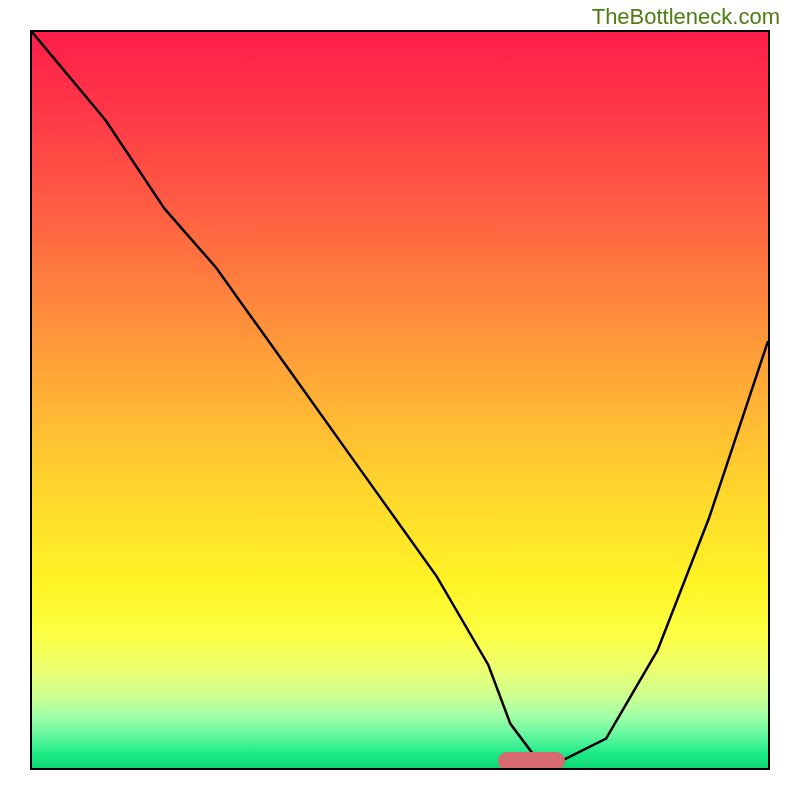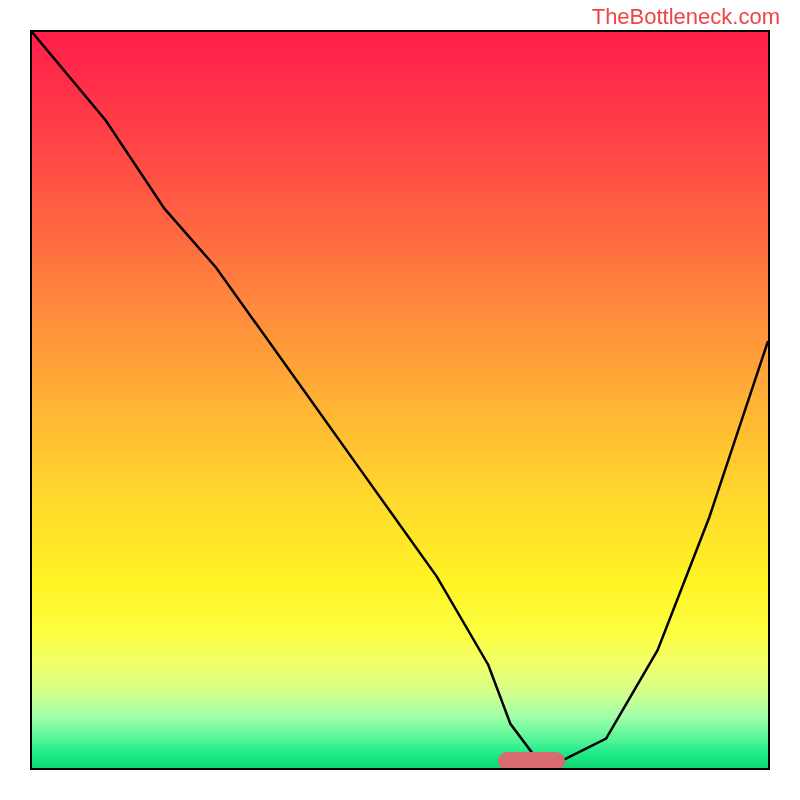--- a/index.html
+++ b/index.html
@@ -7,21 +7,21 @@
       width: 800px;
       height: 800px;
       background: #fff;
       font-family: Arial, sans-serif;
       position: relative;
     }
     .watermark {
       position: absolute;
       top: 4px;
       right: 20px;
-      color: #ef4444;
+      color: #4d7c0f;
       font-size: 22px;
       font-weight: 500;
       z-index: 10;
     }
     .chart-area {
       position: absolute;
       left: 30px;
       top: 30px;
       width: 740px;
       height: 740px;

